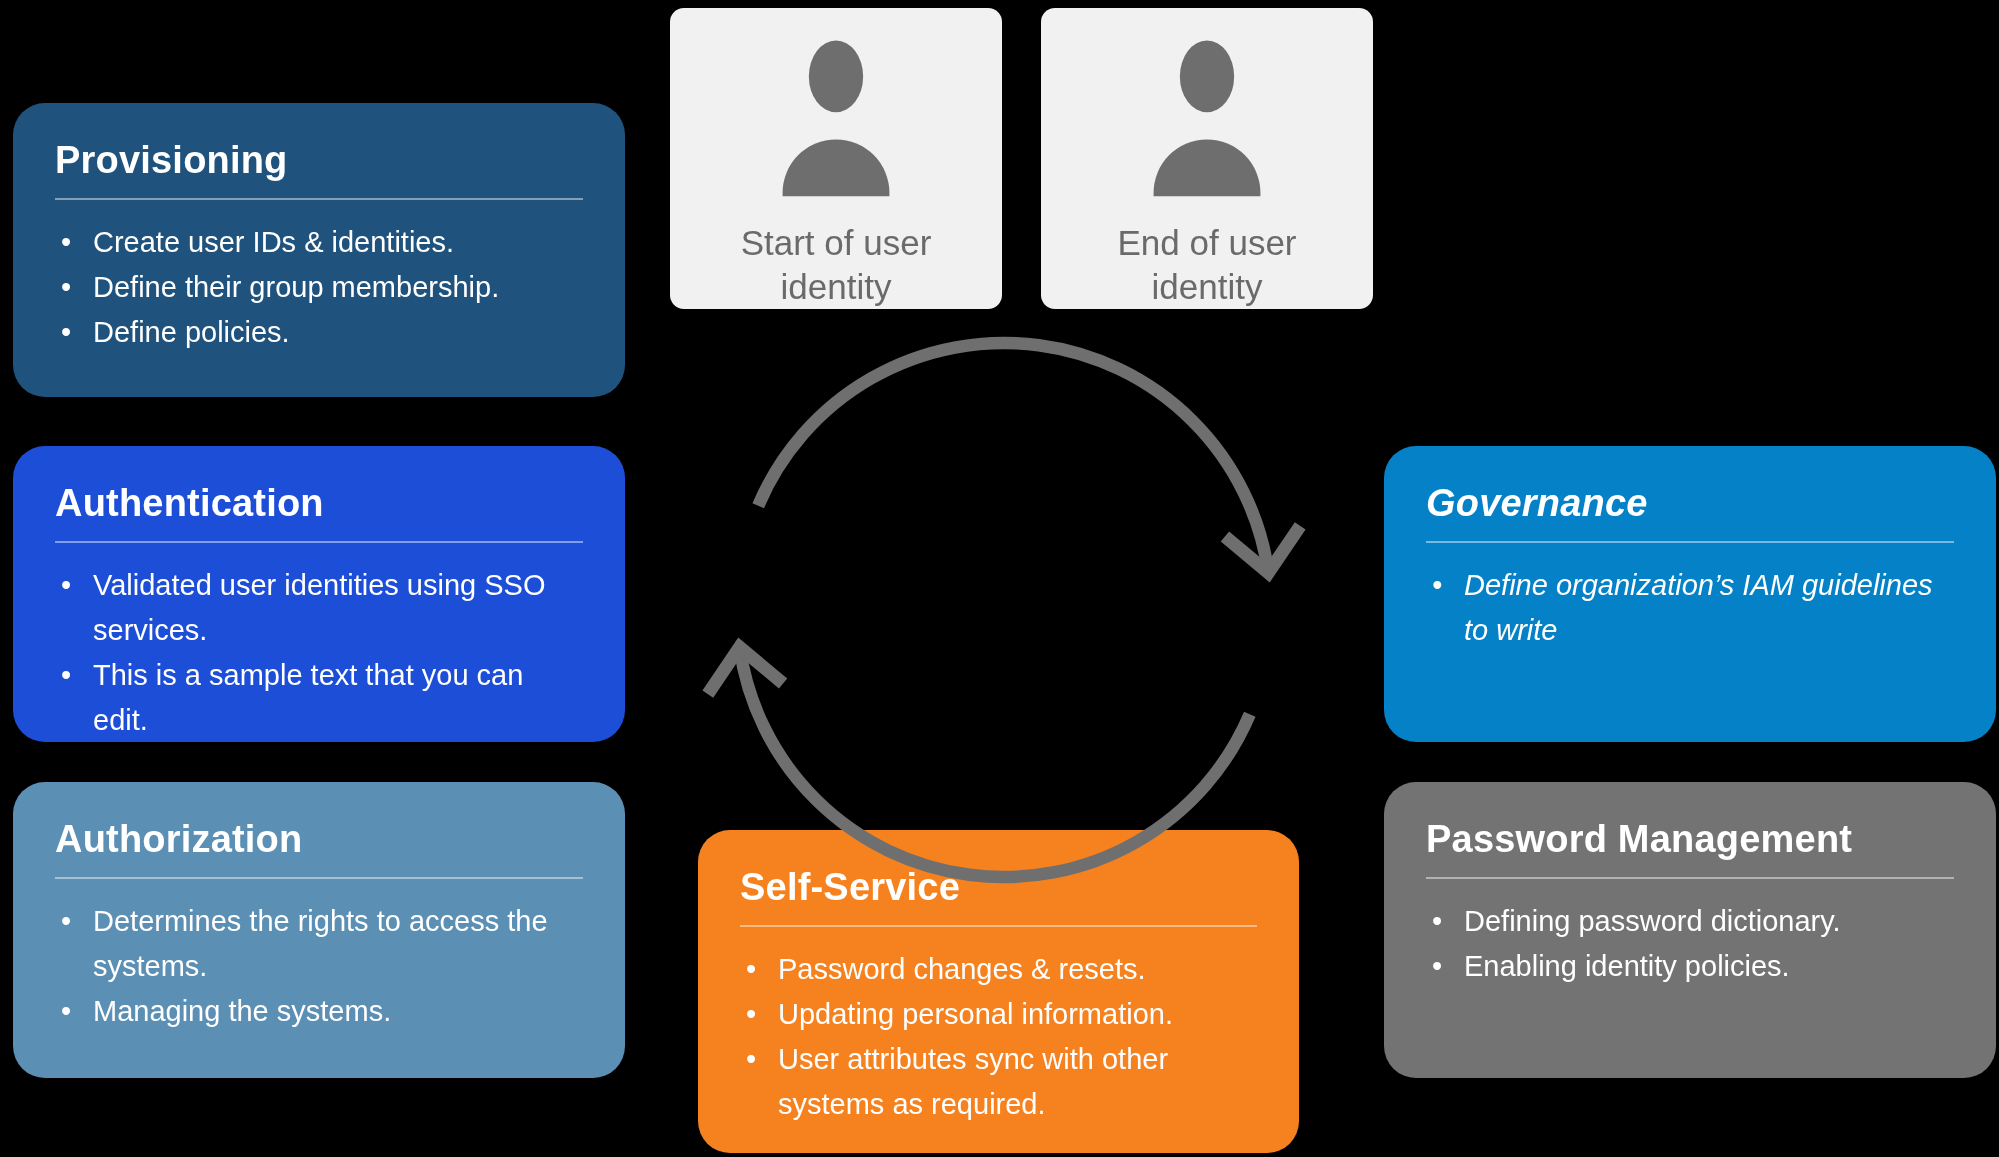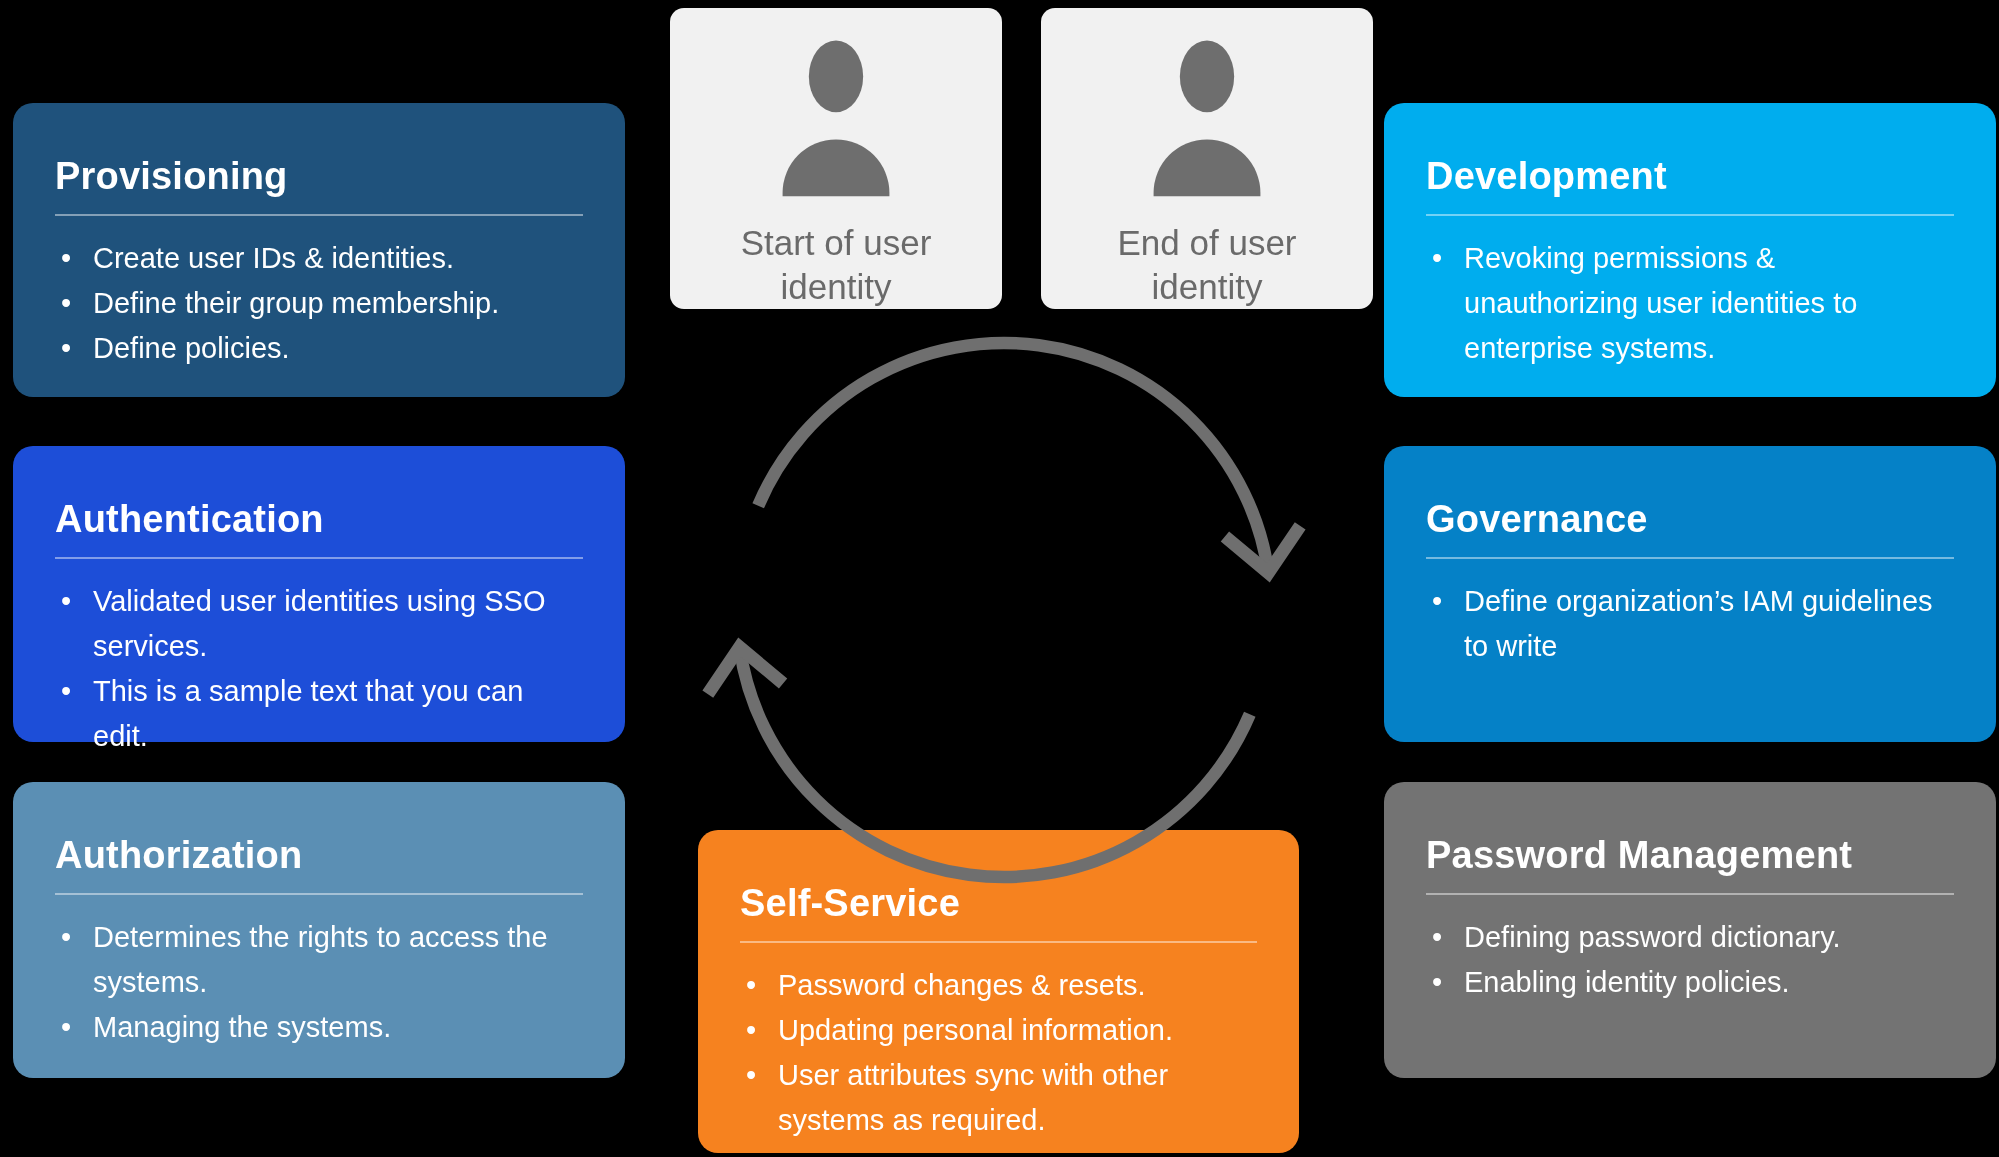--- a/index.html
+++ b/index.html
@@ -8,22 +8,22 @@
     width: 1999px;
     height: 1157px;
     background: #000;
     font-family: "Liberation Sans", "DejaVu Sans", sans-serif;
     overflow: hidden;
   }
 
   
   .info-box {
     position: absolute;
-    border-radius: 20px;
-    padding: 52px 42px;
+    border-radius: 32px;
+    padding: 36px 42px;
     box-sizing: border-box;
     color: #fff;
   }
   .info-box h2 {
     margin: 0 0 16px 0;
     font-size: 38px;
     font-weight: bold;
     color: #fff;
     letter-spacing: 0.2px;
   }
@@ -47,21 +47,21 @@
     content: "\2022";
     position: absolute;
     left: 6px;
     top: 0;
   }
 
   #box-provisioning   { left: 13px;   top: 103px; width: 612px; height: 294px; }
   #box-authentication { left: 13px;   top: 446px; width: 612px; height: 296px; }
   #box-authorization  { left: 13px;   top: 782px; width: 612px; height: 296px; }
   #box-development    { left: 1384px; top: 103px; width: 612px; height: 294px; }
-  #box-governance     { left: 1384px; top: 446px; width: 612px; height: 296px; }
+  #box-governance     { left: 1384px; top: 446px; width: 612px; height: 296px; font-style: italic; }
   #box-password       { left: 1384px; top: 782px; width: 612px; height: 296px; }
   #box-selfservice    { left: 698px;  top: 830px; width: 601px; height: 323px; }
 
   
   .id-card {
     position: absolute;
     top: 8px;
     width: 332px;
     height: 301px;
     background: #F1F1F1;
@@ -119,27 +119,20 @@
 
   <section class="info-box" id="box-authorization" style="background-color: rgb(91, 143, 180);">
     <h2>Authorization</h2>
     <div class="rule"></div>
     <ul>
       <li><span>Determines the rights to access the systems.</span></li>
       <li><span>Managing the systems.</span></li>
     </ul>
   </section>
 
-  <section class="info-box" id="box-development" style="background-color: rgb(0, 173, 238);">
-    <h2>Development</h2>
-    <div class="rule"></div>
-    <ul>
-      <li><span>Revoking permissions &amp; unauthorizing user identities to enterprise systems.</span></li>
-    </ul>
-  </section>
 
   <section class="info-box" id="box-governance" style="background-color: rgb(5, 129, 199);">
     <h2>Governance</h2>
     <div class="rule"></div>
     <ul>
       <li><span>Define organization’s IAM guidelines to write</span></li>
     </ul>
   </section>
 
   <section class="info-box" id="box-password" style="background-color: #737373;">

